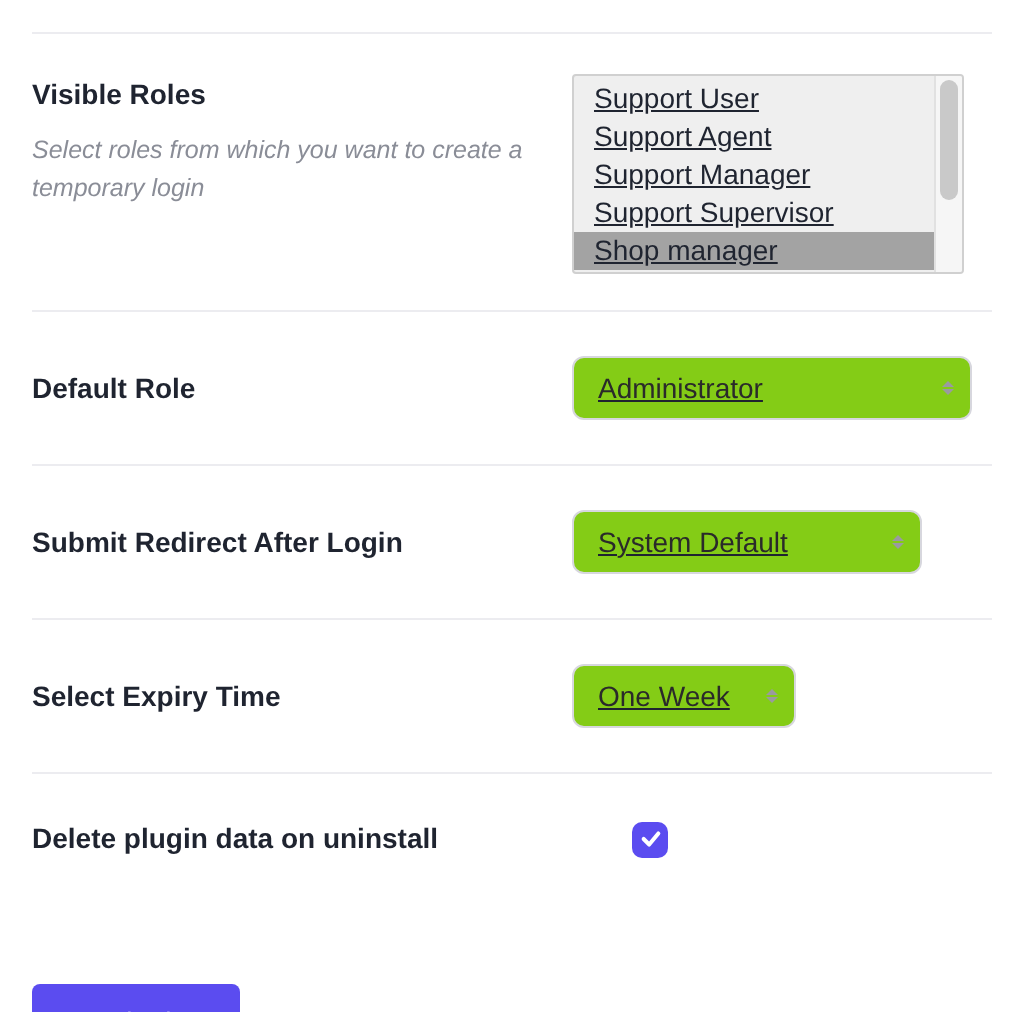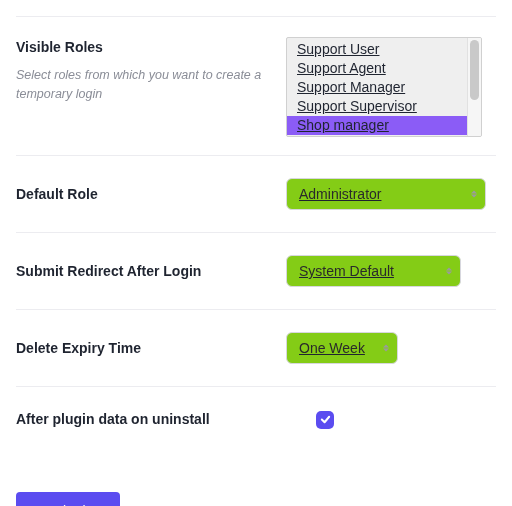--- a/index.html
+++ b/index.html
@@ -49,21 +49,21 @@
     overflow: hidden;
     font-size: 14px;
   }
   .listbox .items { padding: 2px 0; }
   .listbox .item {
     padding: 0 10px;
     line-height: 19px;
     cursor: default;
     white-space: nowrap;
   }
-  .listbox .item.selected { background: #8b5cf6; }
+  .listbox .item.selected { background: #a3a3a3; }
   .listbox .scrollbar {
     position: absolute;
     top: 0; right: 0; bottom: 0;
     width: 14px;
     background: #f6f6f6;
     border-left: 1px solid #e1e1e1;
   }
   .listbox .thumb {
     position: absolute;
     left: 2px; right: 2px;
@@ -182,36 +182,36 @@
       <span class="caret">
           <span class="up"></span>
           <span class="down"></span>
         </span>
     </div>
   </div>
 </div>
 
 <div class="row">
   <div class="left">
-    <div class="label">Delete Expiry Time</div>
+    <div class="label">Select Expiry Time</div>
   </div>
   <div class="right">
     <div class="select sm">
       <span>One Week</span>
       <span class="caret">
           <span class="up"></span>
           <span class="down"></span>
         </span>
     </div>
   </div>
 </div>
 
 <div class="row last">
   <div class="left">
-    <div class="label">After plugin data on uninstall</div>
+    <div class="label">Delete plugin data on uninstall</div>
   </div>
   <div class="right">
     <span class="checkbox">
       <svg width="11" height="11" viewBox="0 0 12 12">
         <path d="M2 6 L5 9 L10 3" stroke="#fff" stroke-width="2.2" fill="none" stroke-linecap="round" stroke-linejoin="round"></path>
       </svg>
     </span>
   </div>
 </div>
 

